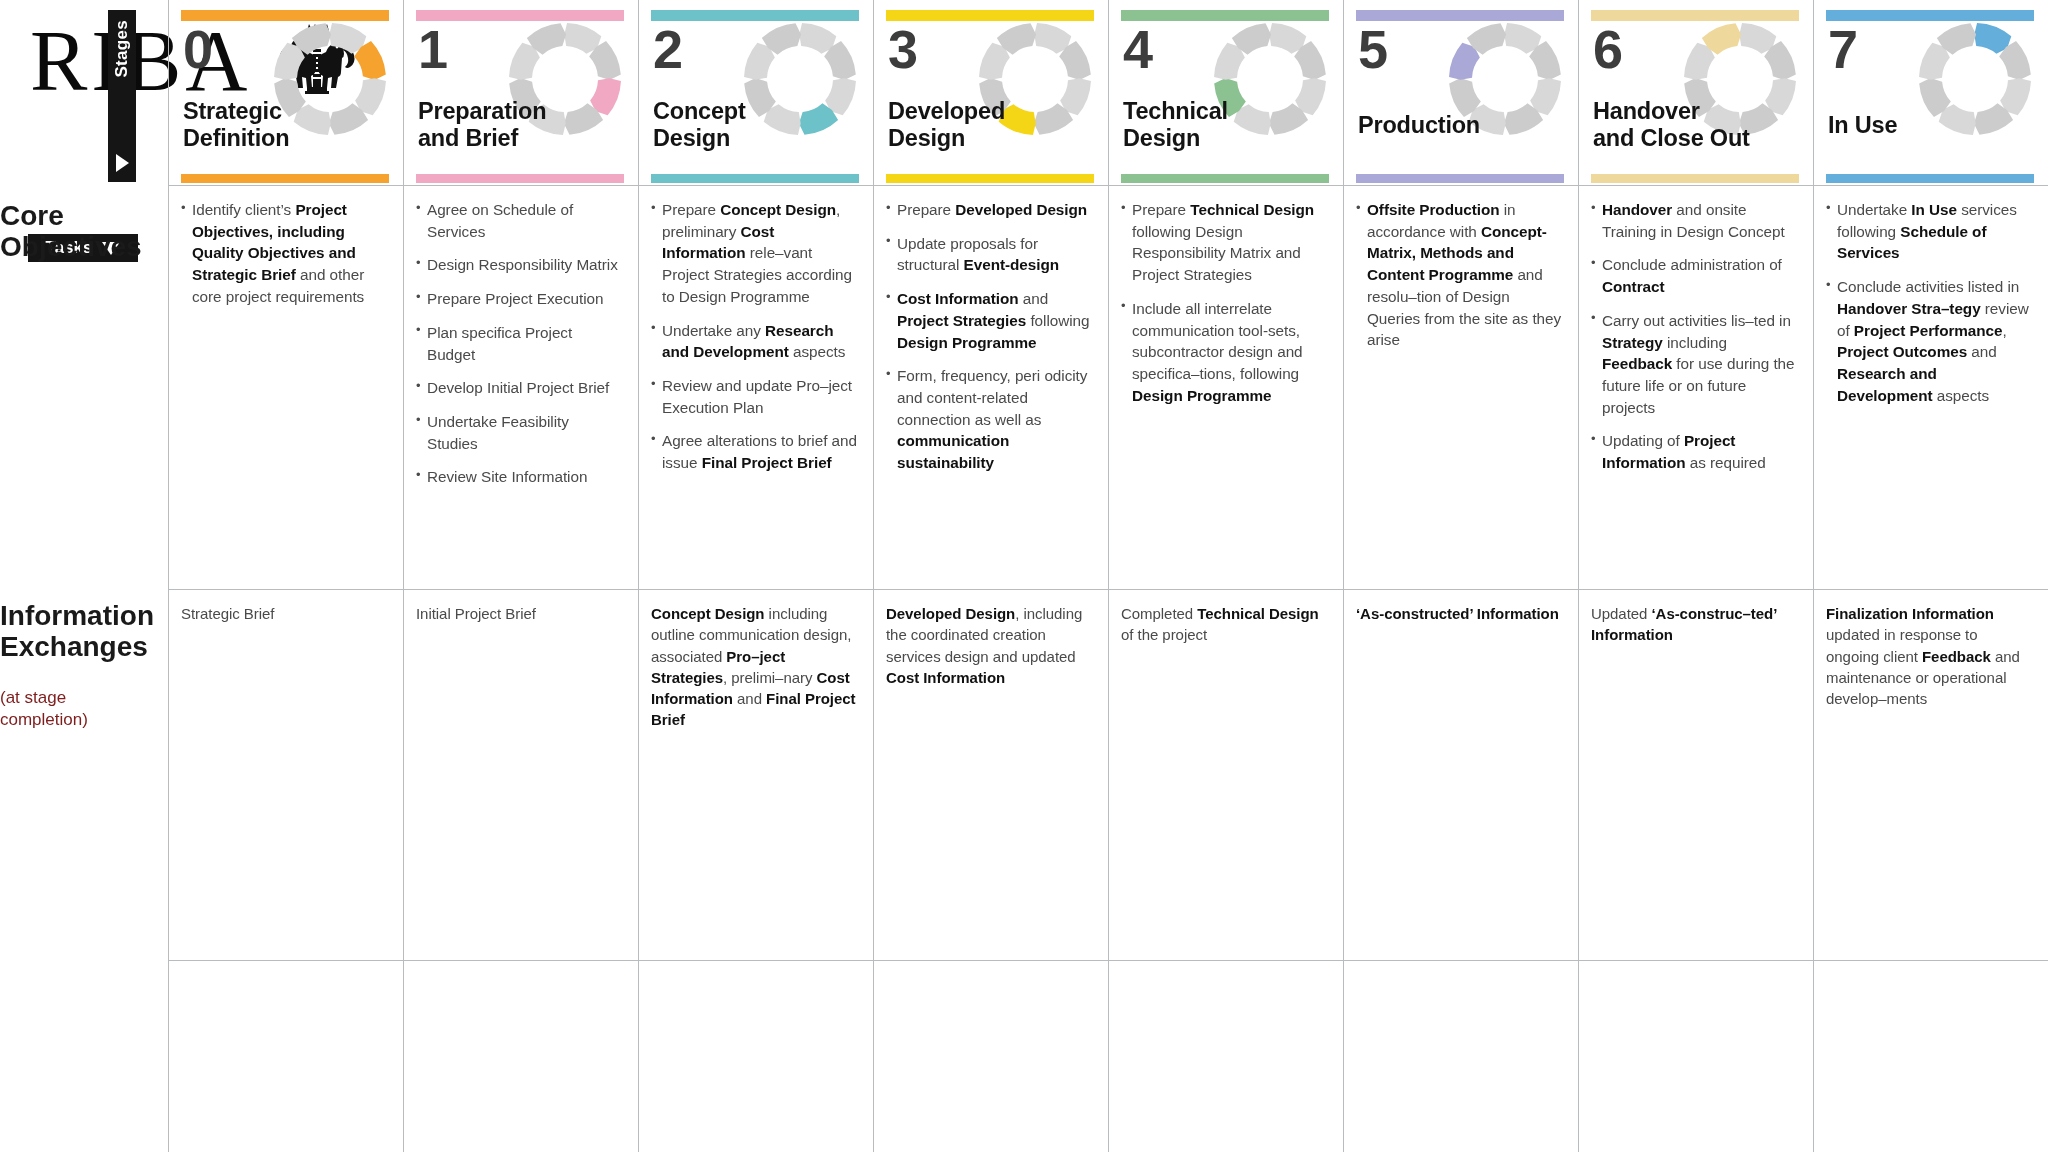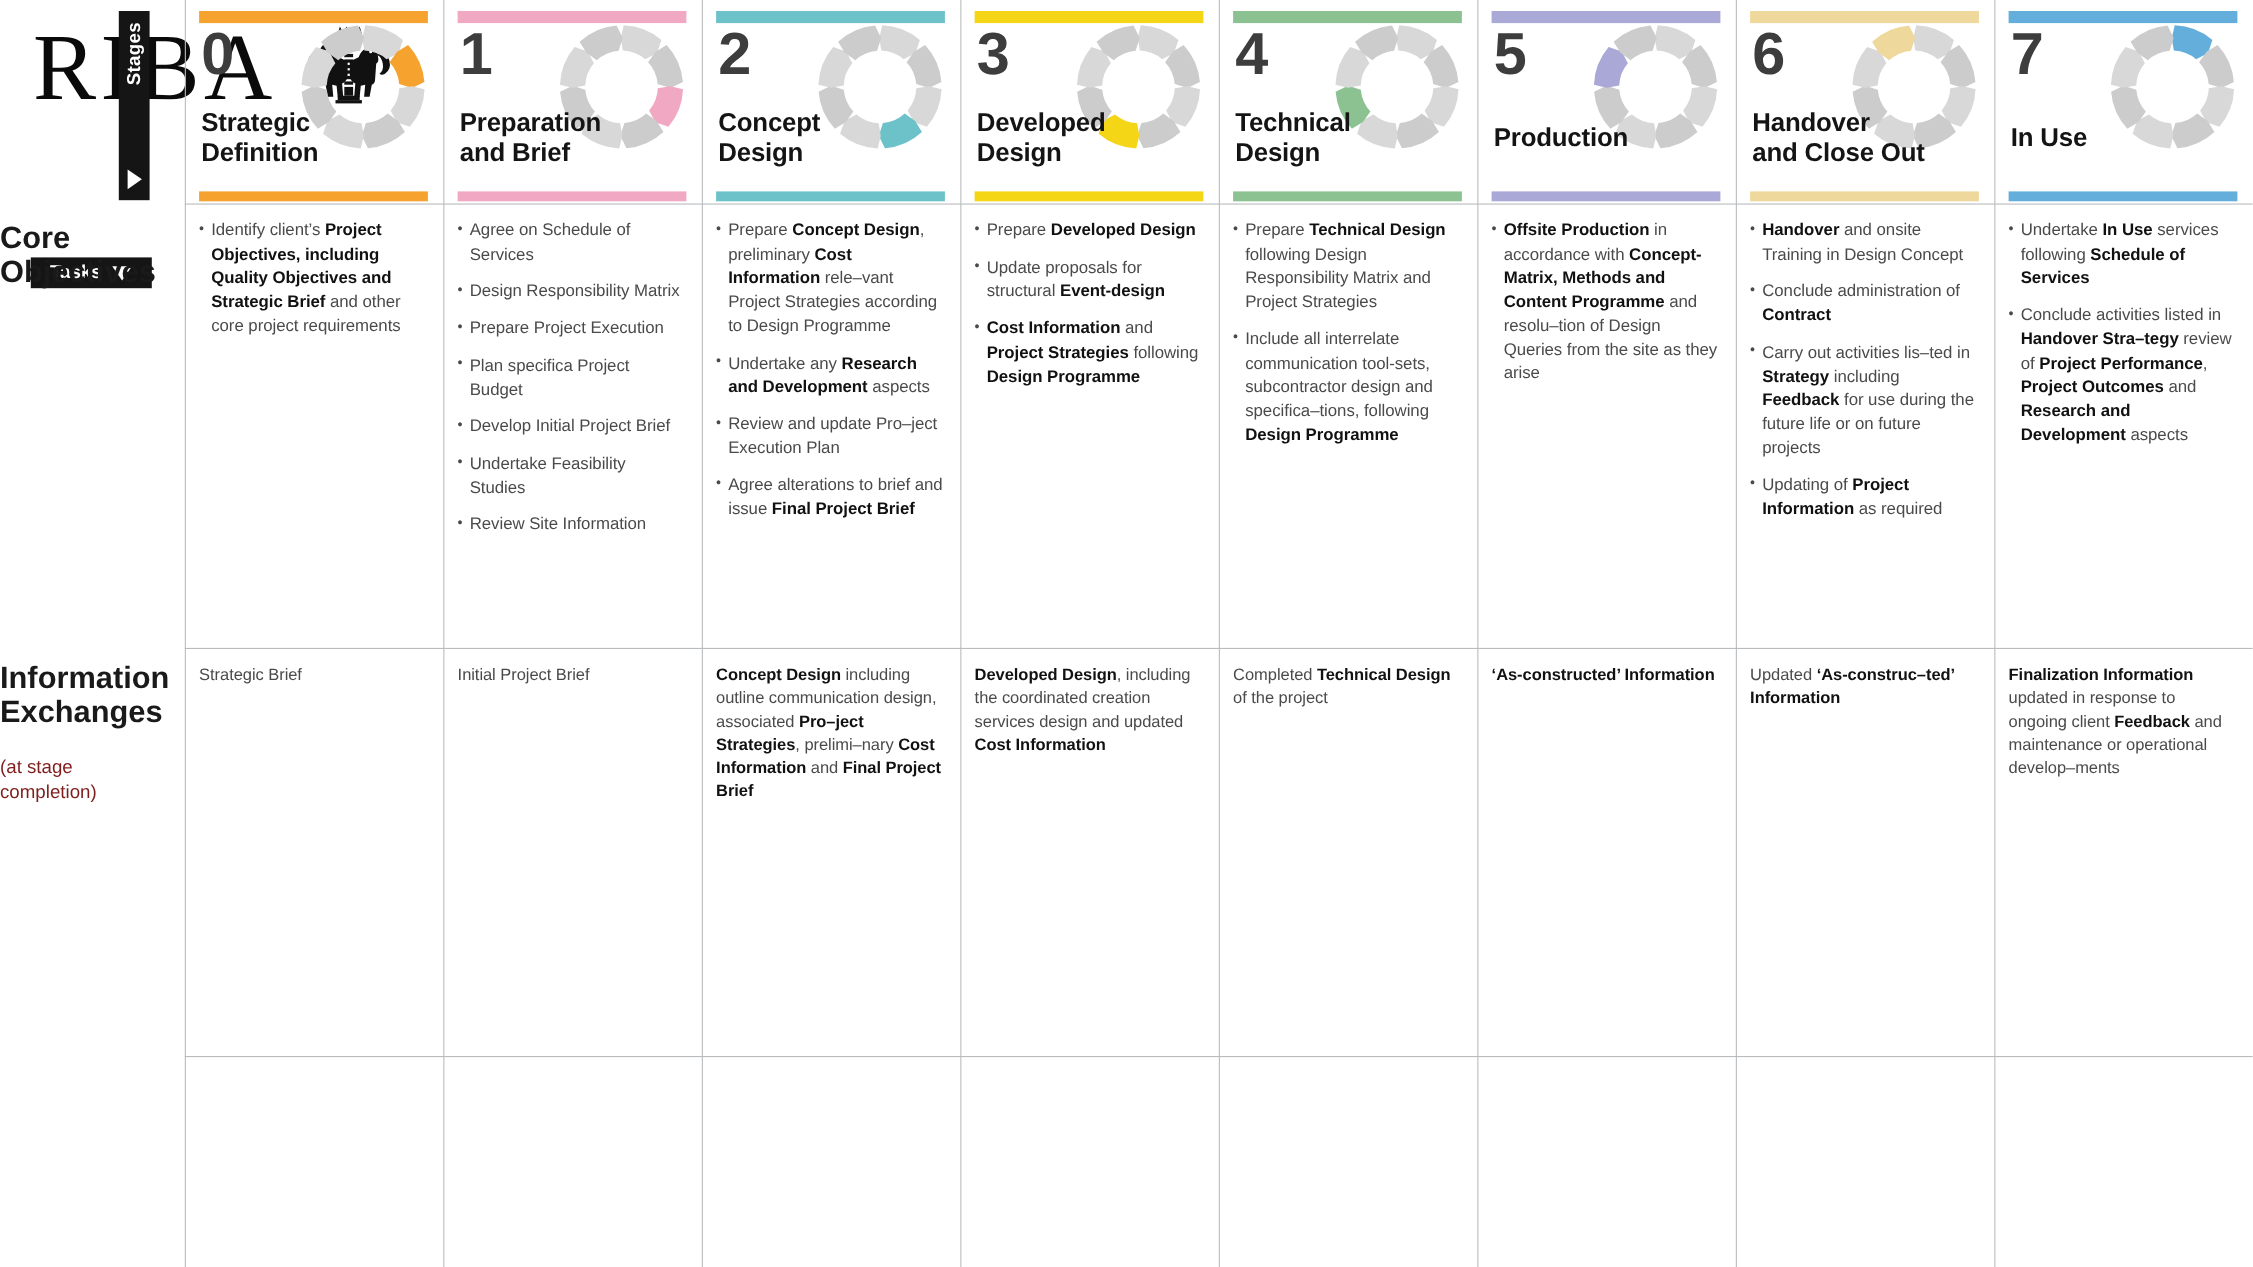--- a/index.html
+++ b/index.html
@@ -449,20 +449,21 @@
             </svg>
       <div class="stage-title">Developed<br>Design</div>
       <div class="bottombar" style="background:#f5d617"></div>
     </div>
     <div class="row-core">
       <div class="cell">
               <ul class="bullets">
                 <li>Prepare <b>Developed Design</b></li>
                 <li>Update proposals for structural <b>Event-design</b></li>
                 <li><b>Cost Information</b> and <b>Project Strategies</b> following <b>Design Programme</b></li>
+                <li>Form, frequency, peri odicity and content-related connection as well as <b>communication sustainability</b></li>
               </ul>
             </div>
     </div>
     <div class="row-info">
       <div class="cell">
               <div class="plain"><b>Developed Design</b>, including the coordinated creation services design and updated <b>Cost Information</b></div>
             </div>
     </div>
         </div>
         <div class="col">

